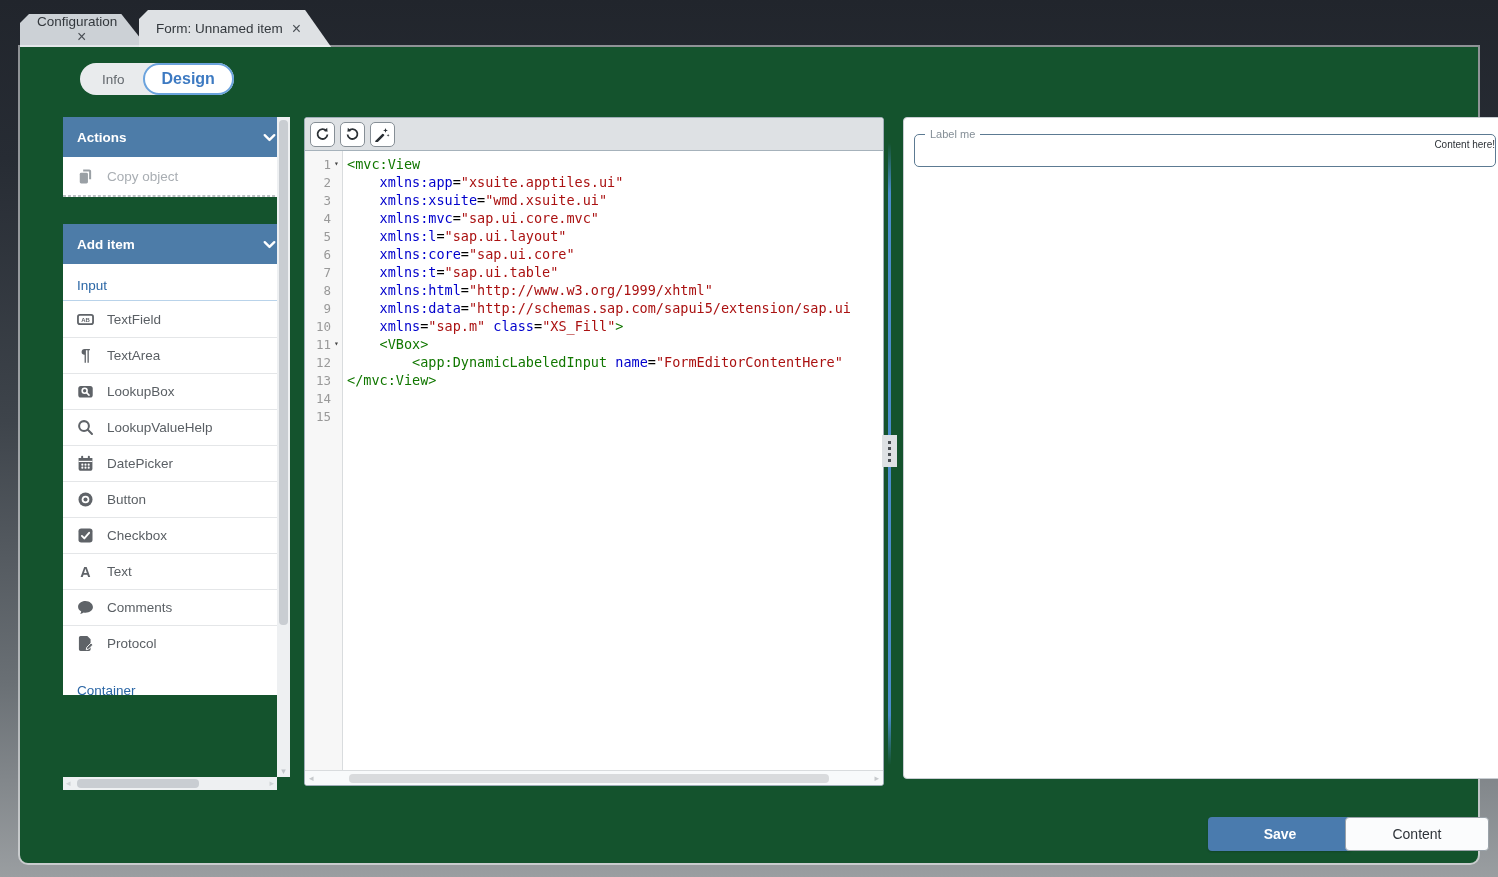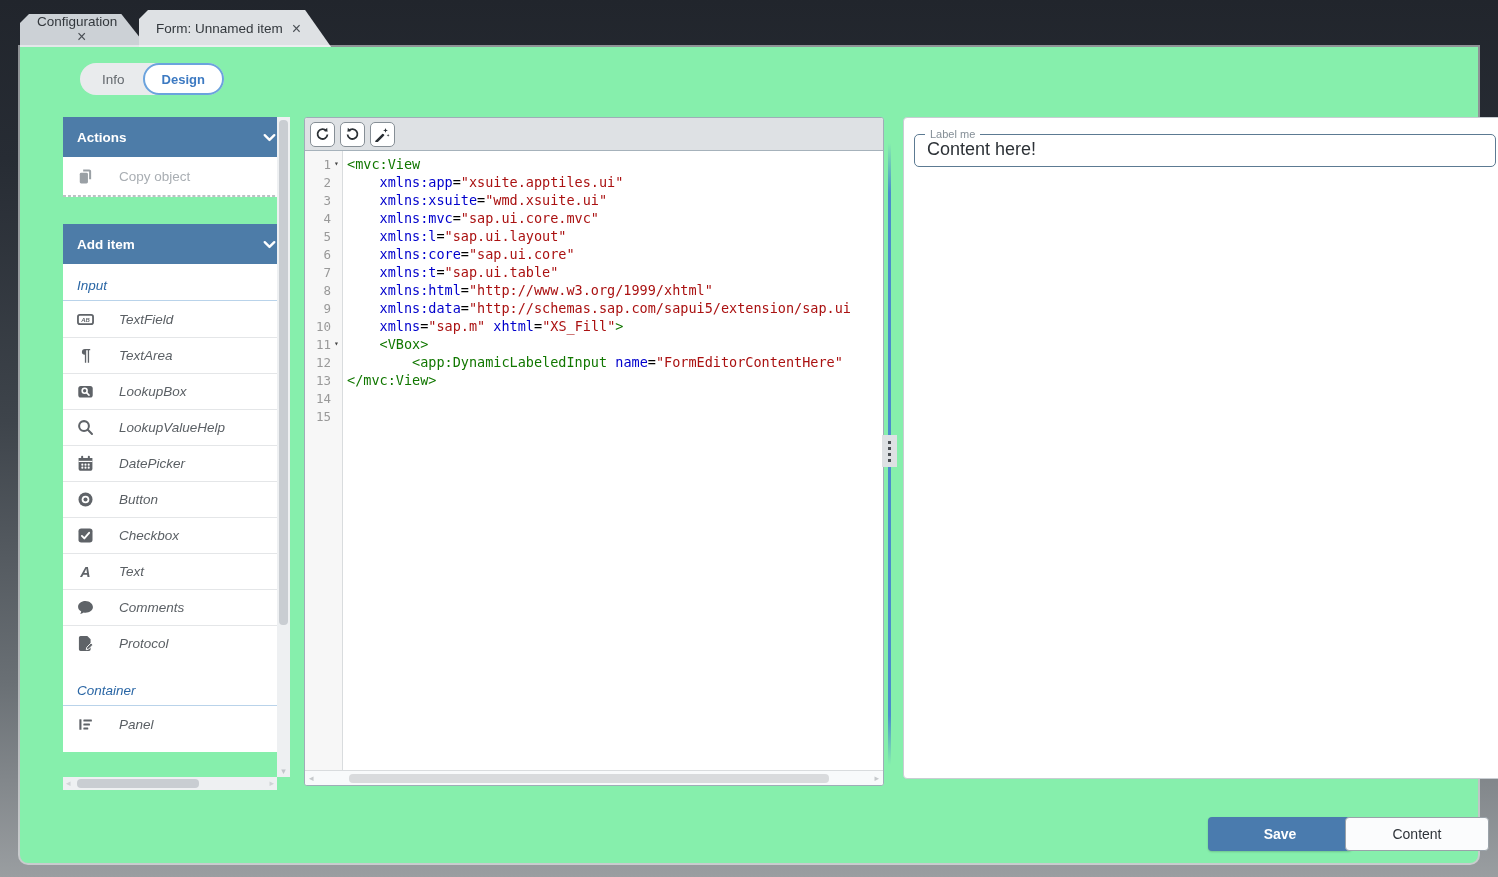--- a/index.html
+++ b/index.html
@@ -12,42 +12,42 @@
   
   .tabbar { position:absolute; left:0; top:0; width:100%; height:47px; }
   .tab { position:absolute; bottom:0; font-size:13.5px; color:#33383d;
          display:flex; align-items:center; padding:0 30px 0 17px; cursor:pointer;
          clip-path: polygon(9px 0, calc(100% - 26px) 0, 100% 100%, 0 100%, 0 9px); }
   .tab .x { margin-left:9px; font-size:16px; color:#4a4f55; line-height:1; }
   .tab-inactive { left:20px; height:33px; background:#ccd1d6;flex-direction:column; }
   .tab-active   { left:139px; height:37px; background:#dee1e4; font-weight:400; }
   
   .stage { position:absolute; left:20px; top:47px; width:1458px; height:816px;
-           background:#86efac; border-radius:0 0 8px 8px;
+           background:#14532d; border-radius:0 0 8px 8px;
            box-shadow:0 0 0 2px rgba(252,253,254,.5); }
   
   .seg { position:absolute; left:60px; top:16px; height:32px; background:#e9ebed;
          border-radius:16px; display:flex; align-items:center; }
   .seg-info { padding:0 18px 0 22px; font-size:13.5px; color:#64696e; cursor:pointer; }
   .seg-design { background:#fff; border:2px solid #6ba3dd; color:#3d7ac2; font-weight:bold;
-                font-size:13px; border-radius:16px; height:32px; padding:0 17px;
+                font-size:16px; border-radius:16px; height:32px; padding:0 17px;
                 display:flex; align-items:center; cursor:pointer; }
   
   .sidebar { position:absolute; left:43px; top:70px; width:227px; height:673px; }
   .side-head { height:40px; background:#4d7ca8; color:#fff; font-weight:bold; font-size:13.5px;
                display:flex; align-items:center; padding:0 12px 0 14px; cursor:pointer; }
   .side-head .sp { flex:1; }
   .side-head .ic { color:#fff; }
-  .side-item { height:38px; background:#fff; display:flex; align-items:center; gap:25px;
+  .side-item { height:38px; background:#fff; display:flex; align-items:center; gap:13px;
                padding:0 14px; font-size:13.5px; color:#5a5f64; cursor:pointer; }
   .side-item.disabled { color:#a9aeb3; }
   .side-item.disabled .ic { color:#9aa0a5; }
   .dashed { border-top:1px dashed #bdc1c5; background:#fff; height:1px; }
   .side-gap { height:27px; }
-  .side-body { background:#fff; height:488px; overflow:hidden;font-style:italic; }
+  .side-body { background:#fff; height:431px; overflow:hidden; }
   .section-label { padding:14px 0 7px 14px; color:#2a66a5; font-size:13.5px;
                    border-bottom:1px solid #b9d3ea; }
   .section-label.later { padding-top:22px; }
   .side-body .side-item { height:36px; }
   .side-body .side-item + .side-item { border-top:1px solid #e4e6e8; }
   .ic { width:17px; height:17px; display:inline-flex; color:#5f6368; flex:none; }
   .ic svg { width:100%; height:100%; fill:currentColor; }
   
   .vscroll { position:absolute; right:0; top:0; bottom:13px; width:13px; background:#eef0f2; }
   .vscroll .thumb { position:absolute; left:2px; top:3px; width:9px; height:505px;
@@ -88,21 +88,21 @@
   .splitter-grip { position:absolute; left:862px; top:388px; width:15px; height:32px;
      background:#dee1e4; display:flex; flex-direction:column; align-items:center;
      justify-content:center; gap:3px; cursor:col-resize; }
   .splitter-grip i { width:3px; height:3px; background:#4a4f54; display:block; }
   
   .preview { position:absolute; left:883px; top:70px; width:604px; height:662px;
              background:#fff; border:1px solid #c8cdd2; border-radius:4px; }
   .preview fieldset { margin:10px; border:1.6px solid #5c7a92; border-radius:5px;
                       height:39px; padding:0 0 0 12px; }
   .preview legend { margin-left:-2px; padding:0 5px; font-size:11px; color:#848e96; }
-  .field-value { font-size:18px; color:#2d3237; margin-top:-1px; }
+  .field-value { font-size:10px; color:#2d3237; margin-top:-1px;text-align:right; }
   
   .btn { position:absolute; top:770px; width:144px; height:34px; border-radius:4px;
          font-size:14px; display:flex; align-items:center; justify-content:center; cursor:pointer; }
   .btn-save { left:1188px; background:#4a7bae; color:#fff; font-weight:bold;
               box-shadow:0 1px 2px rgba(0,0,0,.18); }
   .btn-cancel { left:1325px; background:#fbfcfd; border:1px solid #9aa2a9; color:#2f343a; }
 </style>
 </head>
 <body>
 
@@ -373,21 +373,21 @@
       <div class="codearea" id="code">
           <div class="cl"><span class="tk-t">&lt;mvc:View</span></div>
           <div class="cl"><span class="tk-p">    </span><span class="tk-a">xmlns:app</span><span class="tk-p">=</span><span class="tk-s">"xsuite.apptiles.ui"</span></div>
           <div class="cl"><span class="tk-p">    </span><span class="tk-a">xmlns:xsuite</span><span class="tk-p">=</span><span class="tk-s">"wmd.xsuite.ui"</span></div>
           <div class="cl"><span class="tk-p">    </span><span class="tk-a">xmlns:mvc</span><span class="tk-p">=</span><span class="tk-s">"sap.ui.core.mvc"</span></div>
           <div class="cl"><span class="tk-p">    </span><span class="tk-a">xmlns:l</span><span class="tk-p">=</span><span class="tk-s">"sap.ui.layout"</span></div>
           <div class="cl"><span class="tk-p">    </span><span class="tk-a">xmlns:core</span><span class="tk-p">=</span><span class="tk-s">"sap.ui.core"</span></div>
           <div class="cl"><span class="tk-p">    </span><span class="tk-a">xmlns:t</span><span class="tk-p">=</span><span class="tk-s">"sap.ui.table"</span></div>
           <div class="cl"><span class="tk-p">    </span><span class="tk-a">xmlns:html</span><span class="tk-p">=</span><span class="tk-s">"http://www.w3.org/1999/xhtml"</span></div>
           <div class="cl"><span class="tk-p">    </span><span class="tk-a">xmlns:data</span><span class="tk-p">=</span><span class="tk-s">"http://schemas.sap.com/sapui5/extension/sap.ui</span></div>
-          <div class="cl"><span class="tk-p">    </span><span class="tk-a">xmlns</span><span class="tk-p">=</span><span class="tk-s">"sap.m"</span><span class="tk-p"> </span><span class="tk-a">xhtml</span><span class="tk-p">=</span><span class="tk-s">"XS_Fill"</span><span class="tk-t">&gt;</span></div>
+          <div class="cl"><span class="tk-p">    </span><span class="tk-a">xmlns</span><span class="tk-p">=</span><span class="tk-s">"sap.m"</span><span class="tk-p"> </span><span class="tk-a">class</span><span class="tk-p">=</span><span class="tk-s">"XS_Fill"</span><span class="tk-t">&gt;</span></div>
           <div class="cl"><span class="tk-p">    </span><span class="tk-t">&lt;VBox&gt;</span></div>
           <div class="cl"><span class="tk-p">        </span><span class="tk-t">&lt;app:DynamicLabeledInput</span><span class="tk-p"> </span><span class="tk-a">name</span><span class="tk-p">=</span><span class="tk-s">"FormEditorContentHere"</span></div>
           <div class="cl"><span class="tk-t">&lt;/mvc:View&gt;</span></div>
           <div class="cl"></div>
         </div>
     </div>
     <div class="ed-hscroll">
       <span class="la">◂</span>
       <div class="thumb"></div>
       <span class="ra">▸</span>

